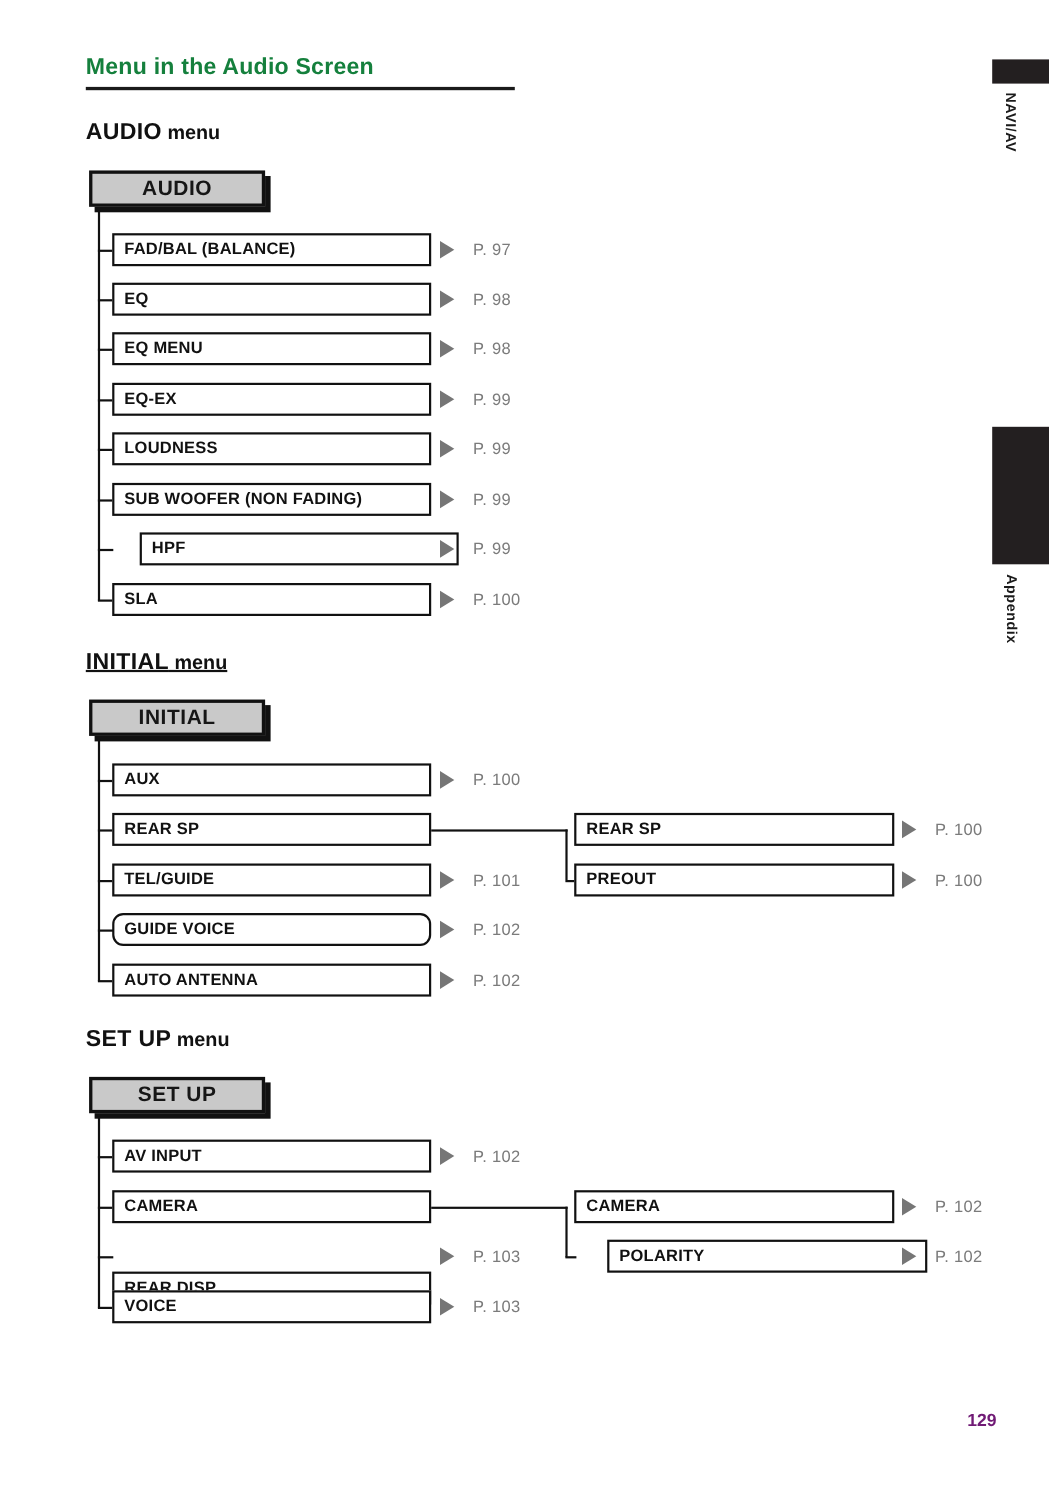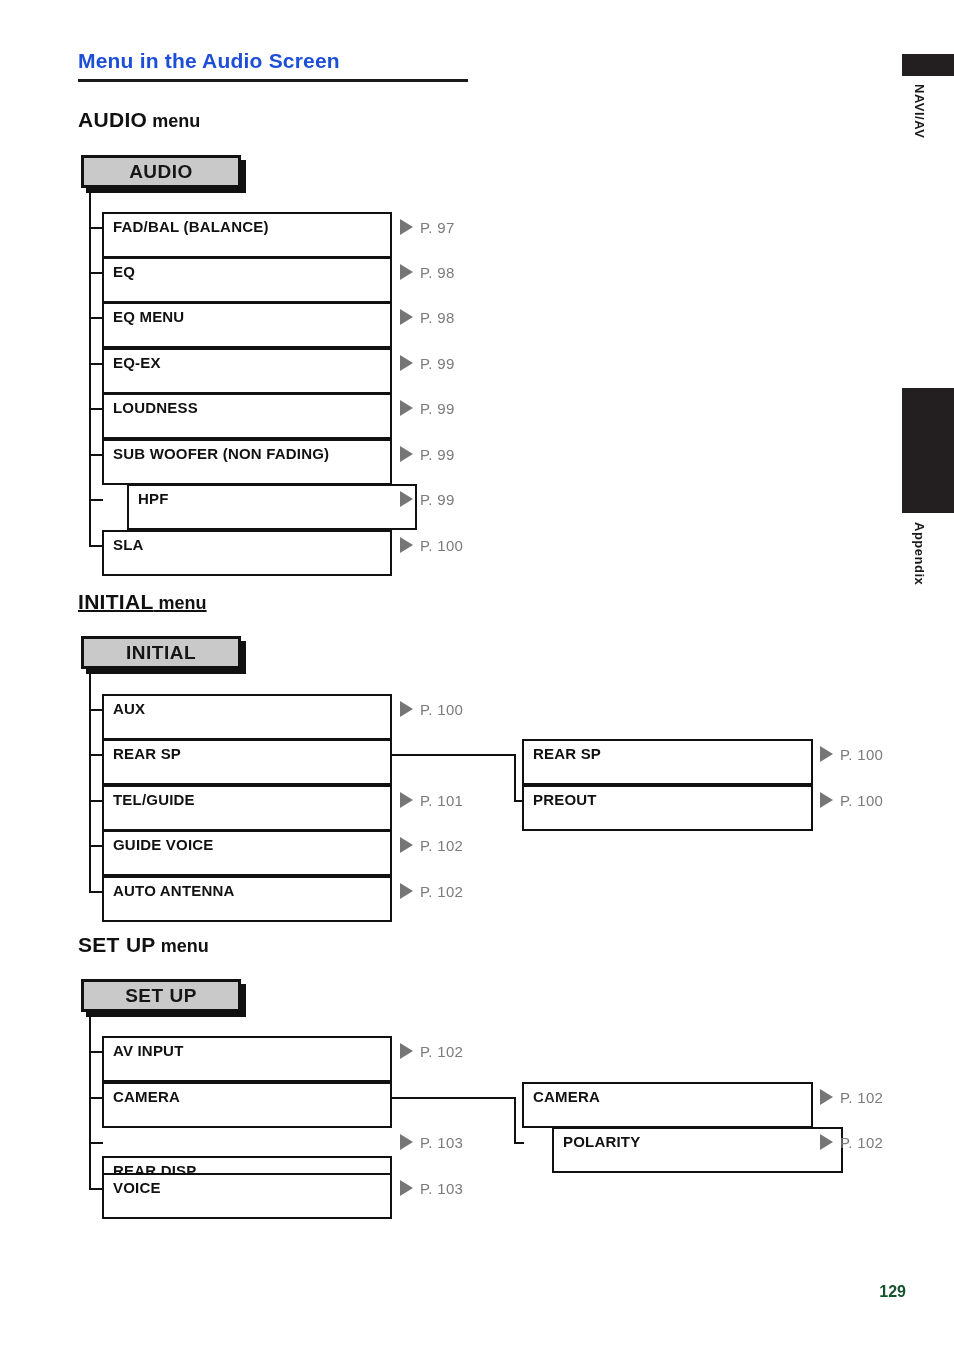--- a/index.html
+++ b/index.html
@@ -15,21 +15,21 @@
     -webkit-font-smoothing: antialiased;
   }
 
   
   .page-title {
     position: absolute;
     left: 78px;
     top: 49px;
     font-size: 21px;
     font-weight: bold;
-    color: #1d4ed8;
+    color: #15803d;
     letter-spacing: 0.2px;
     white-space: nowrap;
   }
   .title-rule {
     position: absolute;
     left: 78px;
     top: 79px;
     width: 390px;
     height: 3px;
     background: #1a1a1a;
@@ -65,21 +65,21 @@
     line-height: 27px;
     font-size: 19px;
     font-weight: bold;
     color: #161616;
     letter-spacing: 0.5px;
   }
 
   
   .item-box {
     position: absolute;
-    height: 46px;
+    height: 30px;
     border: 2.5px solid #111111;
     background: #ffffff;
     box-sizing: border-box;
     line-height: 25px;
     font-size: 15px;
     font-weight: bold;
     color: #111111;
     padding-left: 9px;
     letter-spacing: 0.2px;
     white-space: nowrap;
@@ -87,21 +87,21 @@
   }
   .item-box.main  { left: 102px; width: 290px; }
   .item-box.sub   { left: 522px; width: 291px; }
 
   
   .pageref {
     position: absolute;
     height: 30px;
     display: flex;
     align-items: center;
-    gap: 7px;
+    gap: 17px;
     white-space: nowrap;
   }
   .pageref .tri {
     width: 0;
     height: 0;
     border-left: 13px solid #767676;
     border-top: 8px solid transparent;
     border-bottom: 8px solid transparent;
     flex: none;
   }
@@ -141,21 +141,21 @@
     white-space: nowrap;
   }
 
   
   .page-number {
     position: absolute;
     right: 48px;
     top: 1283px;
     font-size: 16px;
     font-weight: bold;
-    color: #14532d;
+    color: #701a75;
   }
 </style>
 </head>
 <body>
 
 <div class="page-title">Menu in the Audio Screen</div>
 <div class="title-rule"></div>
 
 <div class="section-heading" style="left:78px; top:108px;">
   <span class="kw">AUDIO</span><span class="sfx"> menu</span>
@@ -236,21 +236,21 @@
 <div class="item-box main" style="top:739px;">REAR SP</div>
 
 <div class="hline" style="left:89px; top:800px; width:14px;"></div>
 <div class="item-box main" style="top:785px;">TEL/GUIDE</div>
 <div class="pageref main" style="top:785px;">
   <span class="tri"></span>
   <span class="lbl">P. 101</span>
 </div>
 
 <div class="hline" style="left:89px; top:845px; width:14px;"></div>
-<div class="item-box main" style="top:830px;">GUIDE VOICE</div>
+<div class="item-box main" style="top:830px;border-radius:10px;">GUIDE VOICE</div>
 <div class="pageref main" style="top:830px;">
   <span class="tri"></span>
   <span class="lbl">P. 102</span>
 </div>
 
 <div class="hline" style="left:89px; top:891px; width:14px;"></div>
 <div class="item-box main" style="top:876px;">AUTO ANTENNA</div>
 <div class="pageref main" style="top:876px;">
   <span class="tri"></span>
   <span class="lbl">P. 102</span>

